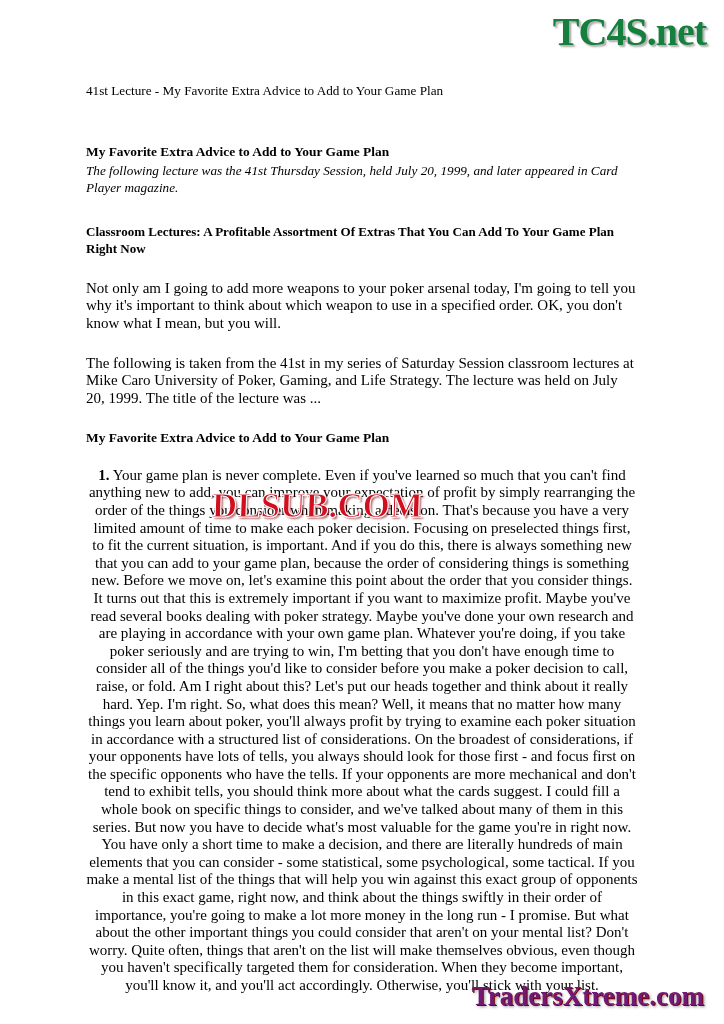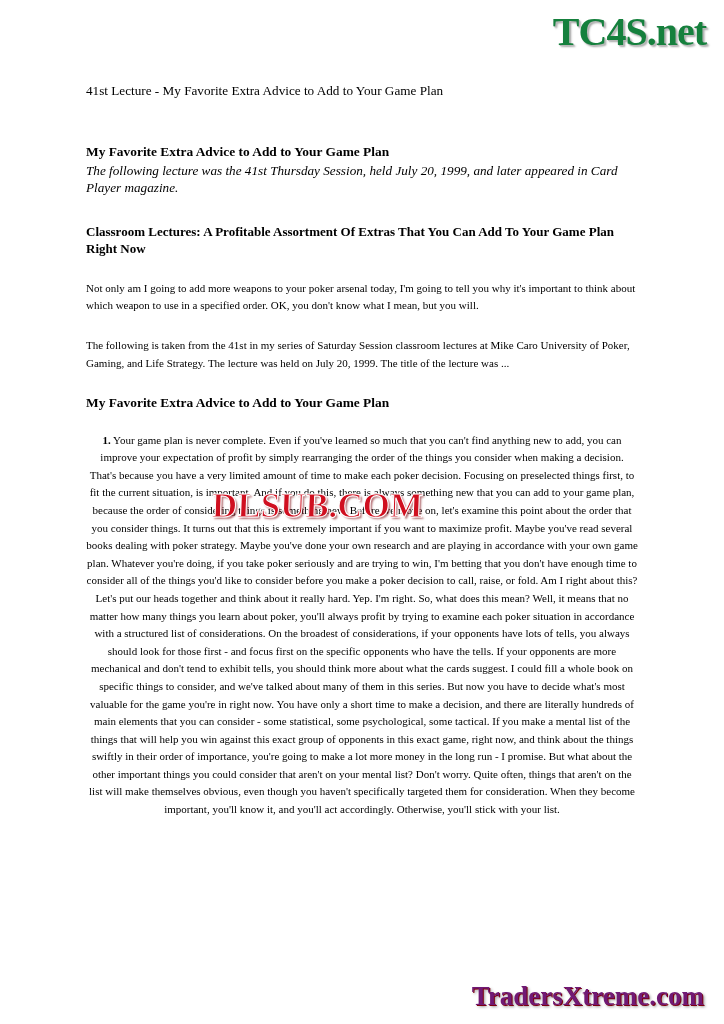--- a/index.html
+++ b/index.html
@@ -103,21 +103,21 @@
 
   .section-head {
     font-weight: bold;
     font-size: 13px;
     line-height: 17.6px;
     margin: 0 0 22px 0;
   }
 
   p.para {
     margin: 0 0 22px 0;
-    font-size: 11px;
+    font-size: 15px;
     line-height: 17.6px;
   }
 
   .h-title.second {
     margin: 0 0 20px 0;
   }
 
   .numbered b {
     font-weight: bold;
   }

